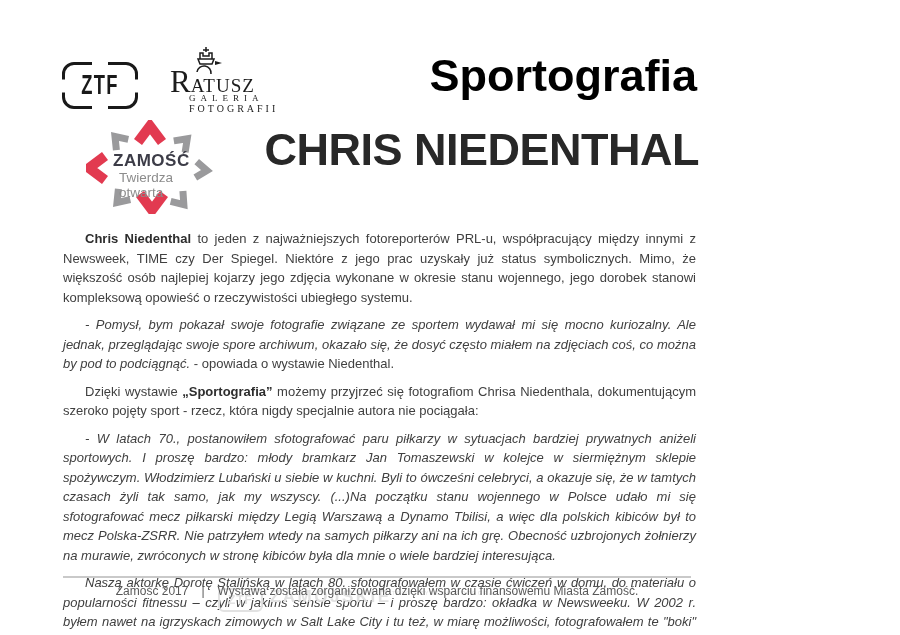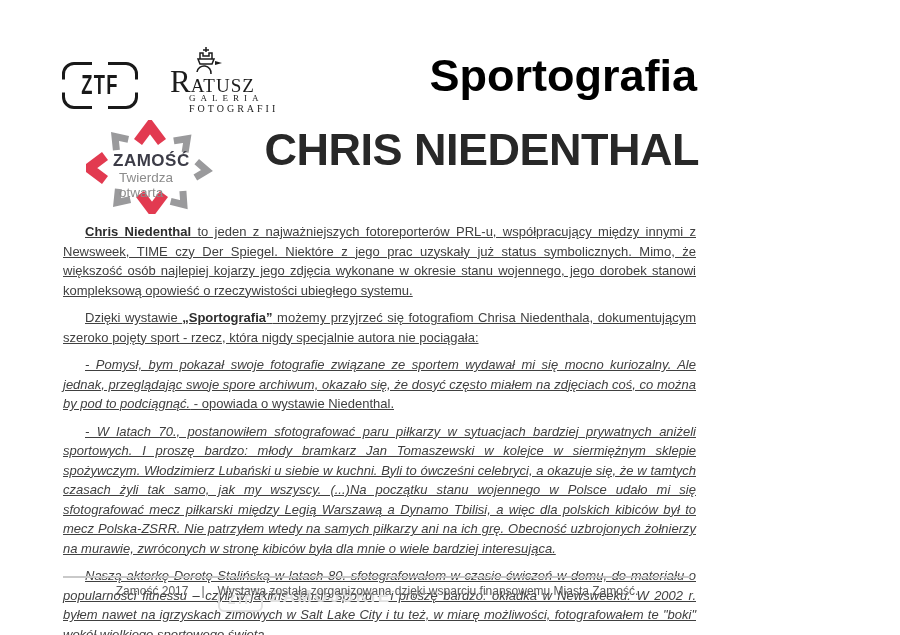--- a/index.html
+++ b/index.html
@@ -39,21 +39,21 @@
 
   
   .title-small { position:absolute; right:57px; top:50px; font-size:45px; font-weight:600;
     color:#000000; white-space:nowrap; }
   .title-large { position:absolute; right:55px; top:124px; font-size:45px; font-weight:700;
     color:#282828; letter-spacing:-.5px; white-space:nowrap; }
 
   
   .body-text { position:absolute; left:63px; right:58px; top:222px;
     font-size:13px; line-height:19.5px; text-align:justify; color:#404040; }
-  .body-text p { margin:0 0 8px; text-indent:22px;text-decoration:underline; }
+  .body-text p { margin:7px 0 8px; text-indent:22px; }
   .lead-bold { font-weight:700; color:#2d2d2d; }
   .bold { font-weight:700; color:#2d2d2d; }
   .italic { font-style:italic; }
 
   
   .footer-rule { position:absolute; left:63px; right:63px; top:576px; height:2px; background:#c9c9c9; }
   .watermark { position:absolute; left:50%; top:588px; transform:translateX(-52%);
     display:flex; gap:7px; align-items:flex-start; color:#e2e2e2; z-index:0; }
   .wm-box { border:2px solid #e2e2e2; border-radius:6px; padding:3px 8px; font-size:12px;
     font-weight:700; letter-spacing:1px; }
@@ -114,23 +114,23 @@
     <div class="zamosc-name">ZAMOŚĆ</div>
     <div class="zamosc-tagline">Twierdza otwarta</div>
   </div>
 
   <div class="title-small">Sportografia</div>
   <div class="title-large">CHRIS NIEDENTHAL</div>
 
   <div class="body-text">
     <p><span class="lead-bold">Chris Niedenthal</span><span> to jeden z najważniejszych fotoreporterów PRL-u, współpracujący między innymi z Newsweek, TIME czy Der Spiegel. Niektóre z jego prac uzyskały już status symbolicznych. Mimo, że większość osób najlepiej kojarzy jego zdjęcia wykonane w okresie stanu wojennego, jego dorobek stanowi kompleksową opowieść o rzeczywistości ubiegłego systemu.</span></p>
 
+    <p><span class="italic">- Pomysł, bym pokazał swoje fotografie związane ze sportem wydawał mi się mocno kuriozalny. Ale jednak, przeglądając swoje spore archiwum, okazało się, że dosyć często miałem na zdjęciach coś, co można by pod to podciągnąć.</span><span> - opowiada o wystawie Niedenthal.</span></p>
+
     <p><span>Dzięki wystawie </span><span class="bold">„Sportografia”</span><span> możemy przyjrzeć się fotografiom Chrisa Niedenthala, dokumentującym szeroko pojęty sport - rzecz, która nigdy specjalnie autora nie pociągała:</span></p>
-
-    <p><span class="italic">- Pomysł, bym pokazał swoje fotografie związane ze sportem wydawał mi się mocno kuriozalny. Ale jednak, przeglądając swoje spore archiwum, okazało się, że dosyć często miałem na zdjęciach coś, co można by pod to podciągnąć.</span><span> - opowiada o wystawie Niedenthal.</span></p>
 
     <p><span class="italic">- W latach 70., postanowiłem sfotografować paru piłkarzy w sytuacjach bardziej prywatnych aniżeli sportowych. I proszę bardzo: młody bramkarz Jan Tomaszewski w kolejce w siermiężnym sklepie spożywczym. Włodzimierz Lubański u siebie w kuchni. Byli to ówcześni celebryci, a okazuje się, że w tamtych czasach żyli tak samo, jak my wszyscy. (...)Na początku stanu wojennego w Polsce udało mi się sfotografować mecz piłkarski między Legią Warszawą a Dynamo Tbilisi, a więc dla polskich kibiców był to mecz Polska-ZSRR. Nie patrzyłem wtedy na samych piłkarzy ani na ich grę. Obecność uzbrojonych żołnierzy na murawie, zwróconych w stronę kibiców była dla mnie o wiele bardziej interesująca.</span></p>
 
     <p><span class="italic">Naszą aktorkę Dorotę Stalińską w latach 80. sfotografowałem w czasie ćwiczeń w domu, do materiału o popularności fitnessu – czyli w jakimś sensie sportu – i proszę bardzo: okładka w Newsweeku. W 2002 r. byłem nawet na igrzyskach zimowych w Salt Lake City i tu też, w miarę możliwości, fotografowałem te "boki" wokół wielkiego sportowego święta.</span></p>
 
     <p><span class="italic">Chcąc nie chcąc, nagromadziłem więc sporo fotografii jeśli nie sportowych, to o sporcie</span><span> - siebie.</span></p>
   </div>
 
   <div class="footer-rule"></div>
 

